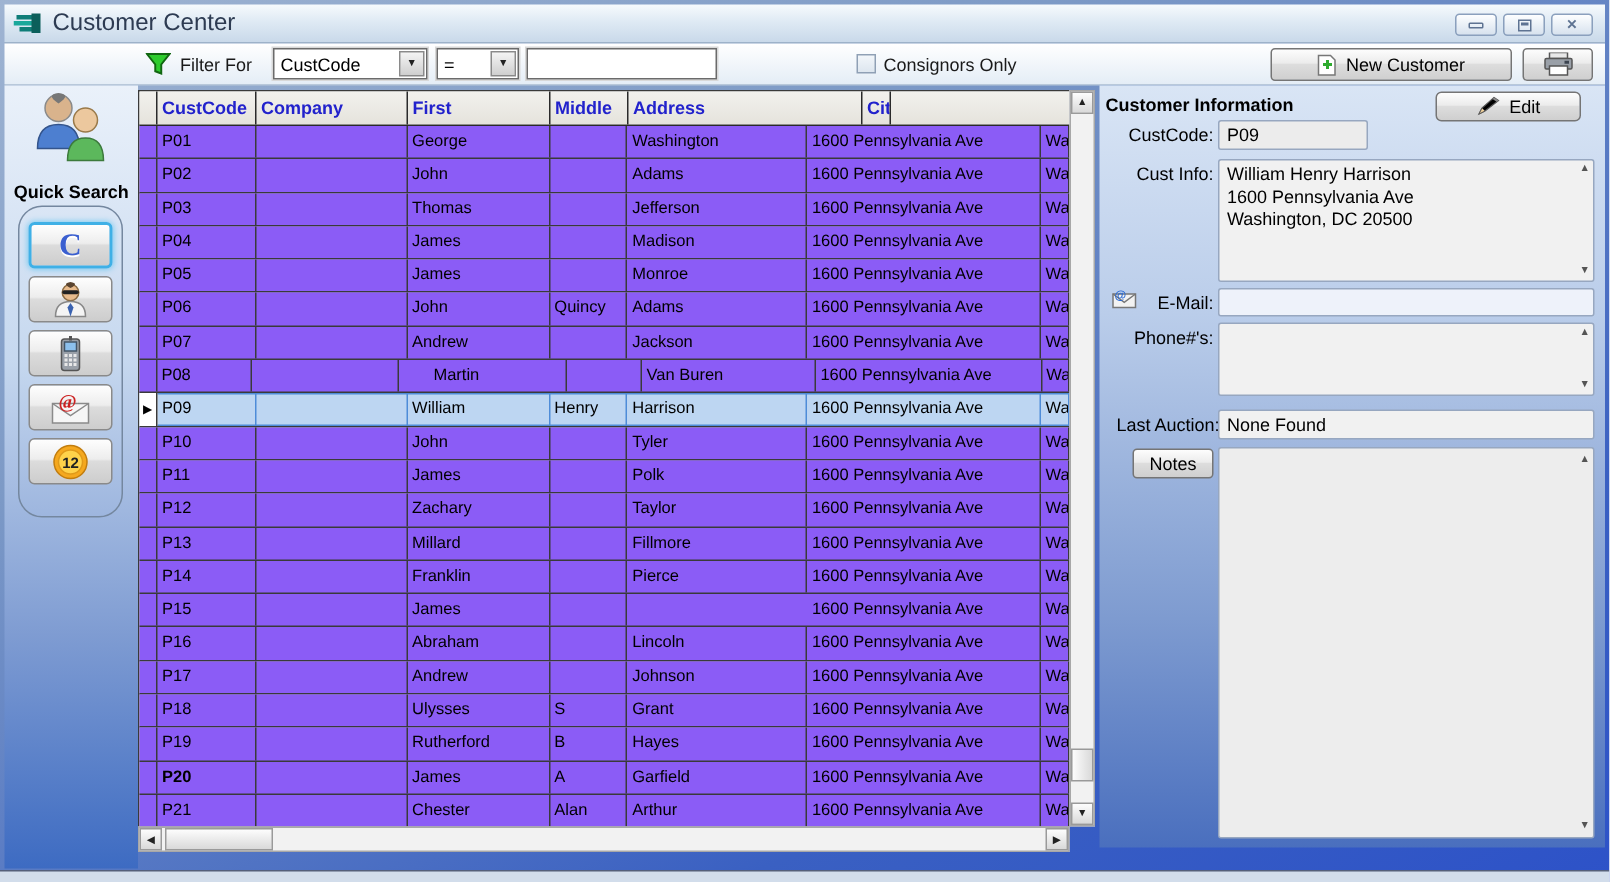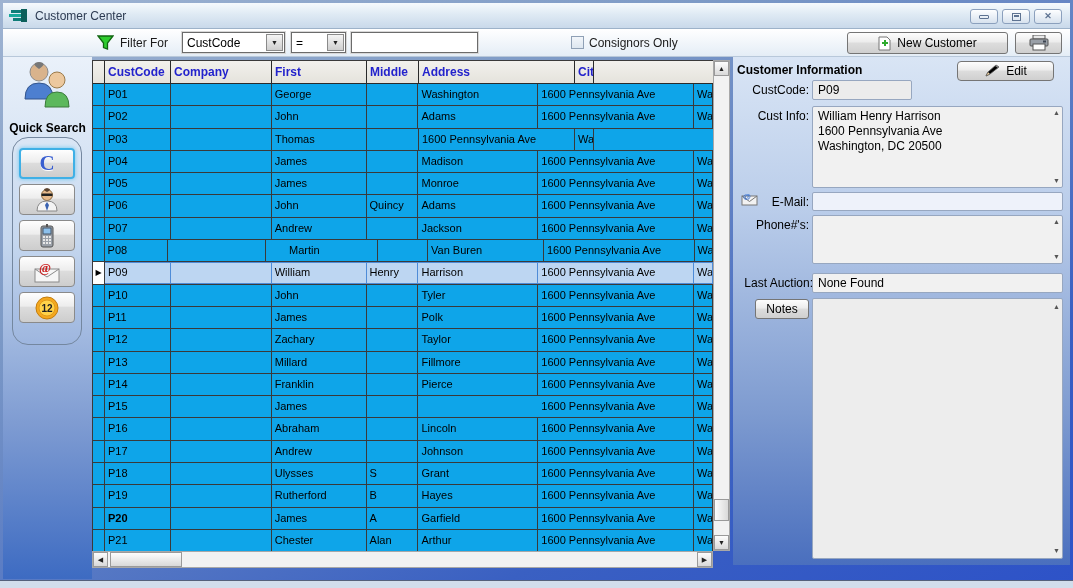--- a/index.html
+++ b/index.html
@@ -5,21 +5,21 @@
   * { margin:0; padding:0; box-sizing:border-box; }
   html,body { font-family:"Liberation Sans", sans-serif; }
   .window {
     position:relative; width:1073px; height:588px; overflow:hidden;
     background:linear-gradient(155deg,#9fb4d2 0%,#7d9ac6 30%,#3a60c2 75%,#2d52c8 100%);
   }
   
   .titlebar{position:absolute;left:3px;top:3px;width:1067px;height:26px;
     background:linear-gradient(#f6fafd 0%,#dfeaf4 45%,#c9d9ea 100%);
     border-bottom:1px solid #9db2c9;display:flex;align-items:center;}
-  .apptitle{font-size:12px;color:#2d3b52;margin-left:7px;}
+  .apptitle{font-size:16px;color:#2d3b52;margin-left:7px;}
   .appicon{margin-left:6px;width:19px;height:16px;}
   .winbtns{position:absolute;right:8px;top:6px;display:flex;gap:4px;}
   .winbtn{width:28px;height:15px;border:1px solid #8ba0bd;border-radius:3px;
     background:linear-gradient(#fdfeff,#d7e2ee);display:flex;align-items:center;justify-content:center;
     color:#5e7392;font-size:9px;font-weight:bold;line-height:1;}
   .glyph-min{width:10px;height:4px;border:1px solid #5e7392;border-radius:1px;}
   .glyph-max{width:9px;height:8px;border:1px solid #5e7392;position:relative;}
   .glyph-max:after{content:"";position:absolute;left:1px;top:1px;right:1px;height:2px;background:#5e7392;}
   
   .toolbar{position:absolute;left:3px;top:29px;width:1067px;height:28px;
@@ -50,21 +50,21 @@
   .qsbtn.sel{border:2px solid #3fb0e6;box-shadow:0 0 4px #69c6ef;}
   .cletter{font-size:21px;font-weight:bold;color:#3a5fd0;text-shadow:0 1px 0 #fff;font-family:"Liberation Serif",serif;}
   .peoplebox{position:absolute;left:14px;top:4px;}
   
   .gridbg{position:absolute;left:92px;top:57px;width:978px;height:508px;}
   .grid{position:absolute;left:92px;top:60px;width:621px;background:#fff;border-left:1px solid #3a3a3a;border-top:1px solid #3a3a3a;}
   .ghead{display:flex;height:23px;background:linear-gradient(#f2f1ed,#e5e3dc);border-bottom:1px solid #2a2a2a;}
   .th{font-size:12px;font-weight:bold;color:#2222cc;border-right:1px solid #2a2a2a;
     padding-left:3px;line-height:22px;overflow:hidden;white-space:nowrap;}
   .th.selhd{width:12px;padding:0;}
-  .tr{display:flex;height:22.3px;border-bottom:1px solid #3a3a3a;background:#0ea5e9;}
+  .tr{display:flex;height:22.3px;border-bottom:1px solid #3a3a3a;background:#8b5cf6;}
   .td{font-size:11px;color:#000;border-right:1px solid #3a3a3a;padding-left:3px;
     line-height:21px;overflow:hidden;white-space:nowrap;}
   .td.selcell{width:12px;padding:0;font-size:8px;text-align:center;line-height:22px;color:#000;}
   .tr.sel{background:#bdd6f2;box-shadow:inset 0 1px 0 #4e8cd8,inset 0 -1px 0 #4e8cd8;}
   .tr.sel .td{border-right-color:#4e8cd8;}
   .tr.sel .td.selcell{background:#fff;border-right-color:#3a3a3a;}
   
   .vscroll{position:absolute;left:713px;top:60px;width:17px;height:491px;background:#f2f2f2;border:1px solid #a8a8a8;}
   .hscroll{position:absolute;left:92px;top:551px;width:621px;height:17px;background:#f2f2f2;border:1px solid #a8a8a8;}
   .sbtn{position:absolute;background:linear-gradient(#fdfdfd,#d9d9d9);border:1px solid #9a9a9a;
@@ -236,20 +236,21 @@
           <div class="td" style="width: 120px;">Adams</div>
           <div class="td" style="width: 156px;">1600 Pennsylvania Ave</div>
           <div class="td" style="width: 19px;">Washington</div>
         </div>
         <div class="tr">
           <div class="td selcell"></div>
           <div class="td" style="width: 66px;">P03</div>
           <div class="td" style="width: 101px;"></div>
           <div class="td" style="width: 95px;">Thomas</div>
           <div class="td" style="width: 52px;"></div>
+          <div class="td" style="width: 120px;">Jefferson</div>
           <div class="td" style="width: 156px;">1600 Pennsylvania Ave</div>
           <div class="td" style="width: 19px;">Washington</div>
         </div>
         <div class="tr">
           <div class="td selcell"></div>
           <div class="td" style="width: 66px;">P04</div>
           <div class="td" style="width: 101px;"></div>
           <div class="td" style="width: 95px;">James</div>
           <div class="td" style="width: 52px;"></div>
           <div class="td" style="width: 120px;">Madison</div>

